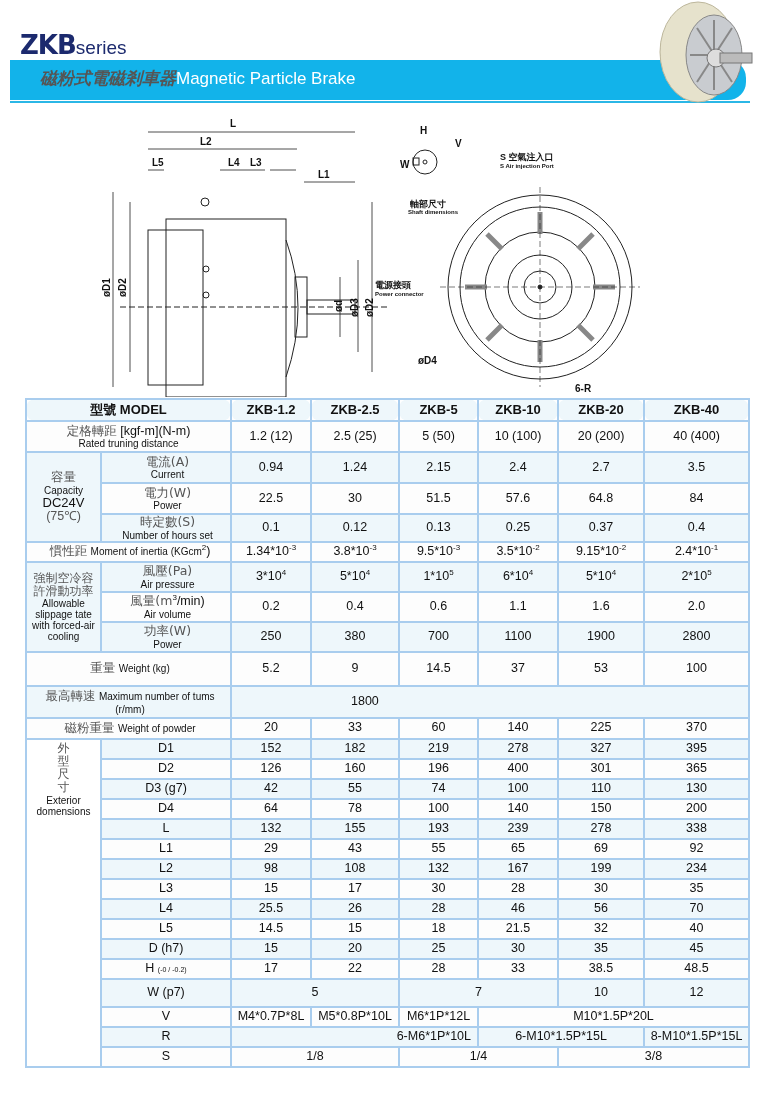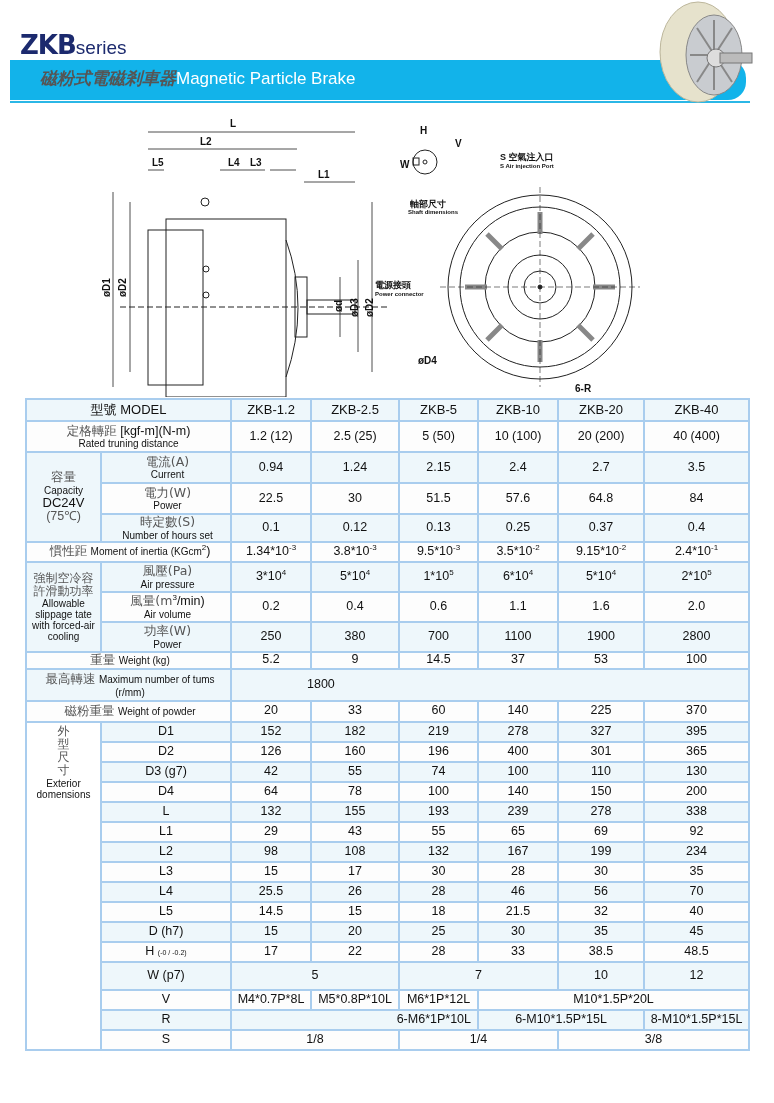--- a/index.html
+++ b/index.html
@@ -10,21 +10,21 @@
   .banner-line{position:absolute;left:10px;top:101px;width:740px;height:2px;background:#2bb7e6;}
   .banner-text{position:absolute;left:40px;top:67px;color:#fff;font-size:17px;white-space:nowrap;}
   .banner-text .zh{font-family:"DejaVu Serif",serif;font-style:italic;font-weight:bold;margin-right:0;}
   .product{position:absolute;left:640px;top:0;width:120px;height:110px;}
   .drawing{position:absolute;left:100px;top:112px;width:560px;height:285px;}
   .drawing text{font-family:"Liberation Sans",sans-serif;}
   table.spec{position:absolute;left:25px;top:398px;border-collapse:collapse;table-layout:fixed;width:723px;font-size:12.5px;}
   table.spec td{border:2px solid #a9cdee;text-align:center;padding:0;line-height:1.1;vertical-align:middle;}
   table.spec tr:nth-child(odd) td{background:#eef7fb;}
   table.spec tr:nth-child(even) td{background:#fdfdfd;}
-  .hd td{font-weight:normal;font-size:13px;height:20px;}
+  .hd td{font-weight:bold;font-size:13px;height:20px;border-radius:9px;}
   .lbl{text-align:right;padding-left:3px !important;}
   .zh{font-family:"DejaVu Sans",sans-serif;color:#555;}
   .small{font-size:10px;display:block;}
   .sm{font-size:10px;}
   sup{font-size:8px;}
 </style>
 </head>
 <body>
 
 <div>
@@ -210,32 +210,32 @@
   </tr>
   <tr style="height:30px">
     <td class="lbl"><span class="zh">功率(W)</span><span class="small">Power</span></td>
     <td>250</td>
         <td>380</td>
         <td>700</td>
         <td>1100</td>
         <td>1900</td>
         <td>2800</td>
   </tr>
-  <tr style="height:17px">
+  <tr style="height:34px">
     <td colspan="2" class="lbl"><span class="zh">重量</span> <span class="sm">Weight (kg)</span></td>
     <td>5.2</td>
         <td>9</td>
         <td>14.5</td>
         <td>37</td>
         <td>53</td>
         <td>100</td>
   </tr>
   <tr style="height:32px">
     <td colspan="2" class="lbl"><span class="zh">最高轉速</span> <span class="sm">Maximum number of tums</span><span class="small">(r/mm)</span></td>
-    <td colspan="6" style="text-align:left;padding-left:75px">1800</td>
+    <td colspan="6" style="text-align:left;padding-left:119px">1800</td>
   </tr>
   <tr style="height:21px">
     <td colspan="2" class="lbl"><span class="zh">磁粉重量</span> <span class="sm">Weight of powder</span></td>
     <td>20</td>
         <td>33</td>
         <td>60</td>
         <td>140</td>
         <td>225</td>
         <td>370</td>
   </tr>

